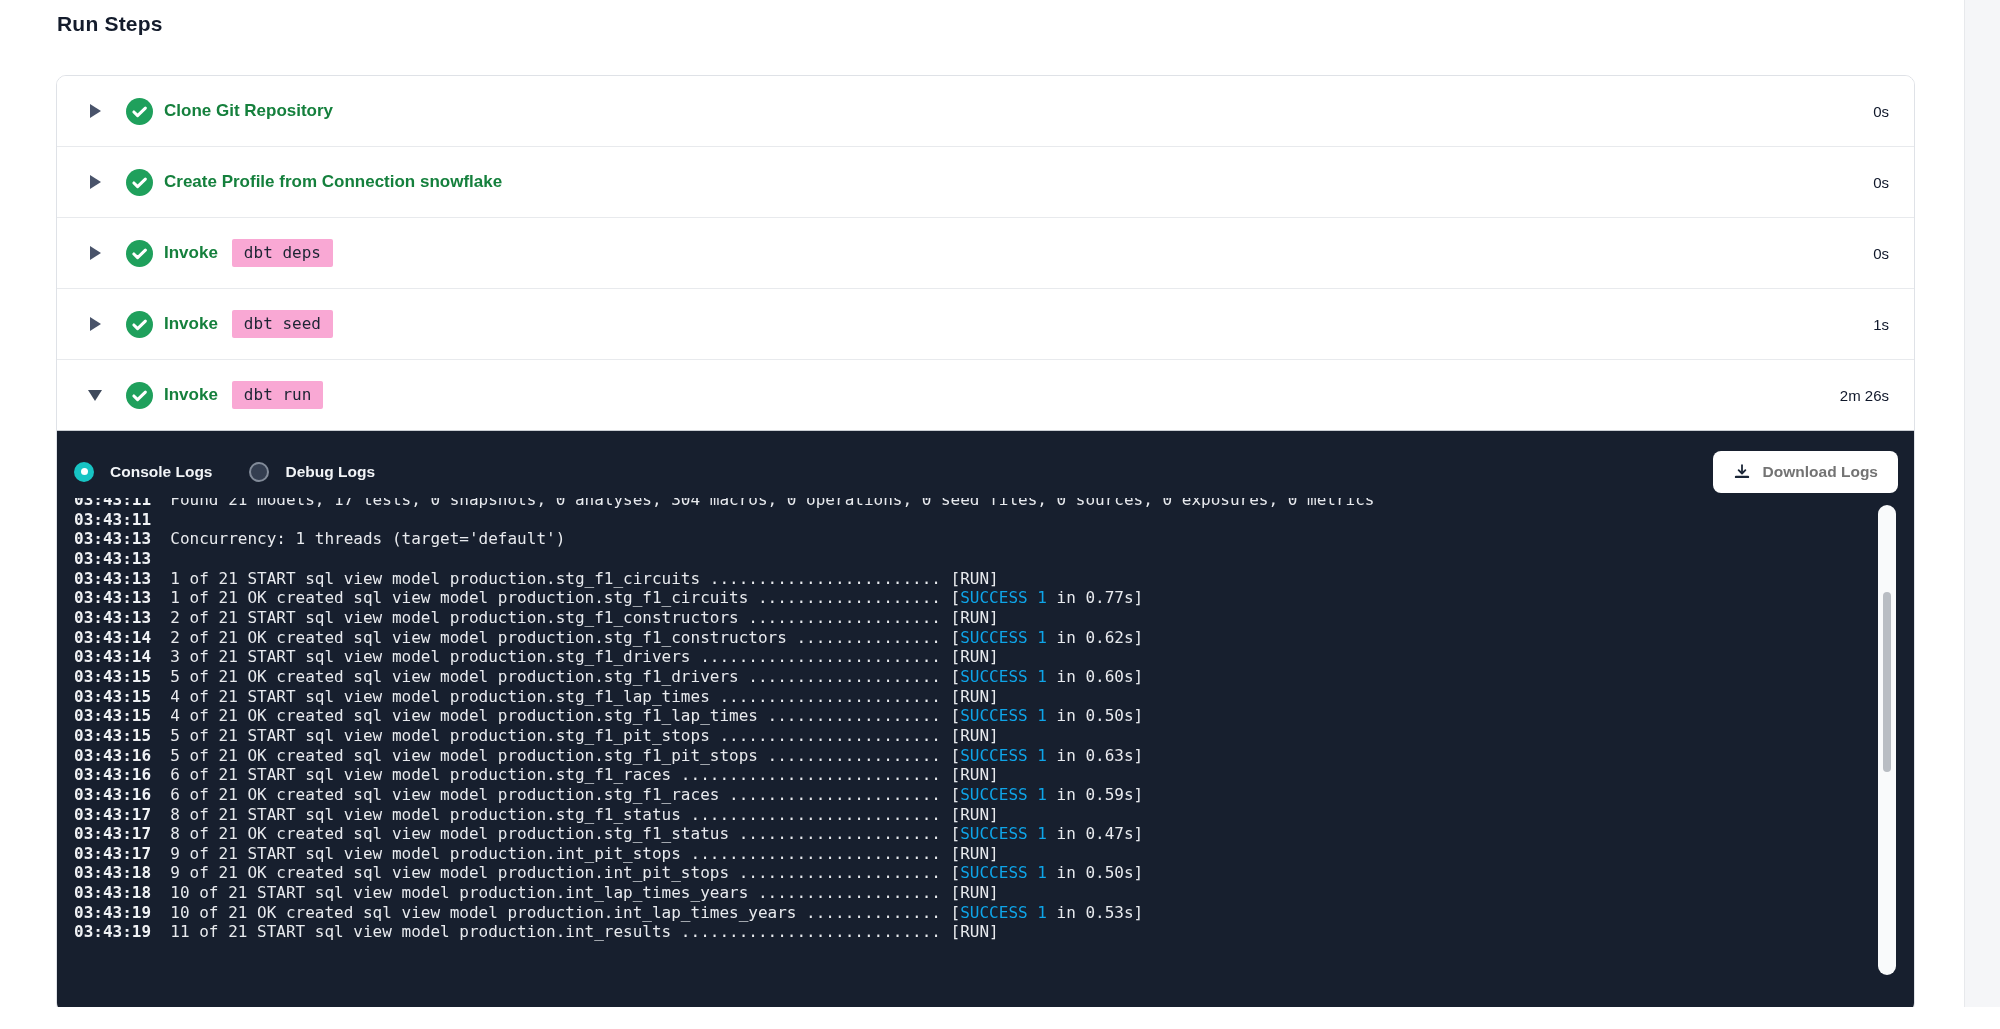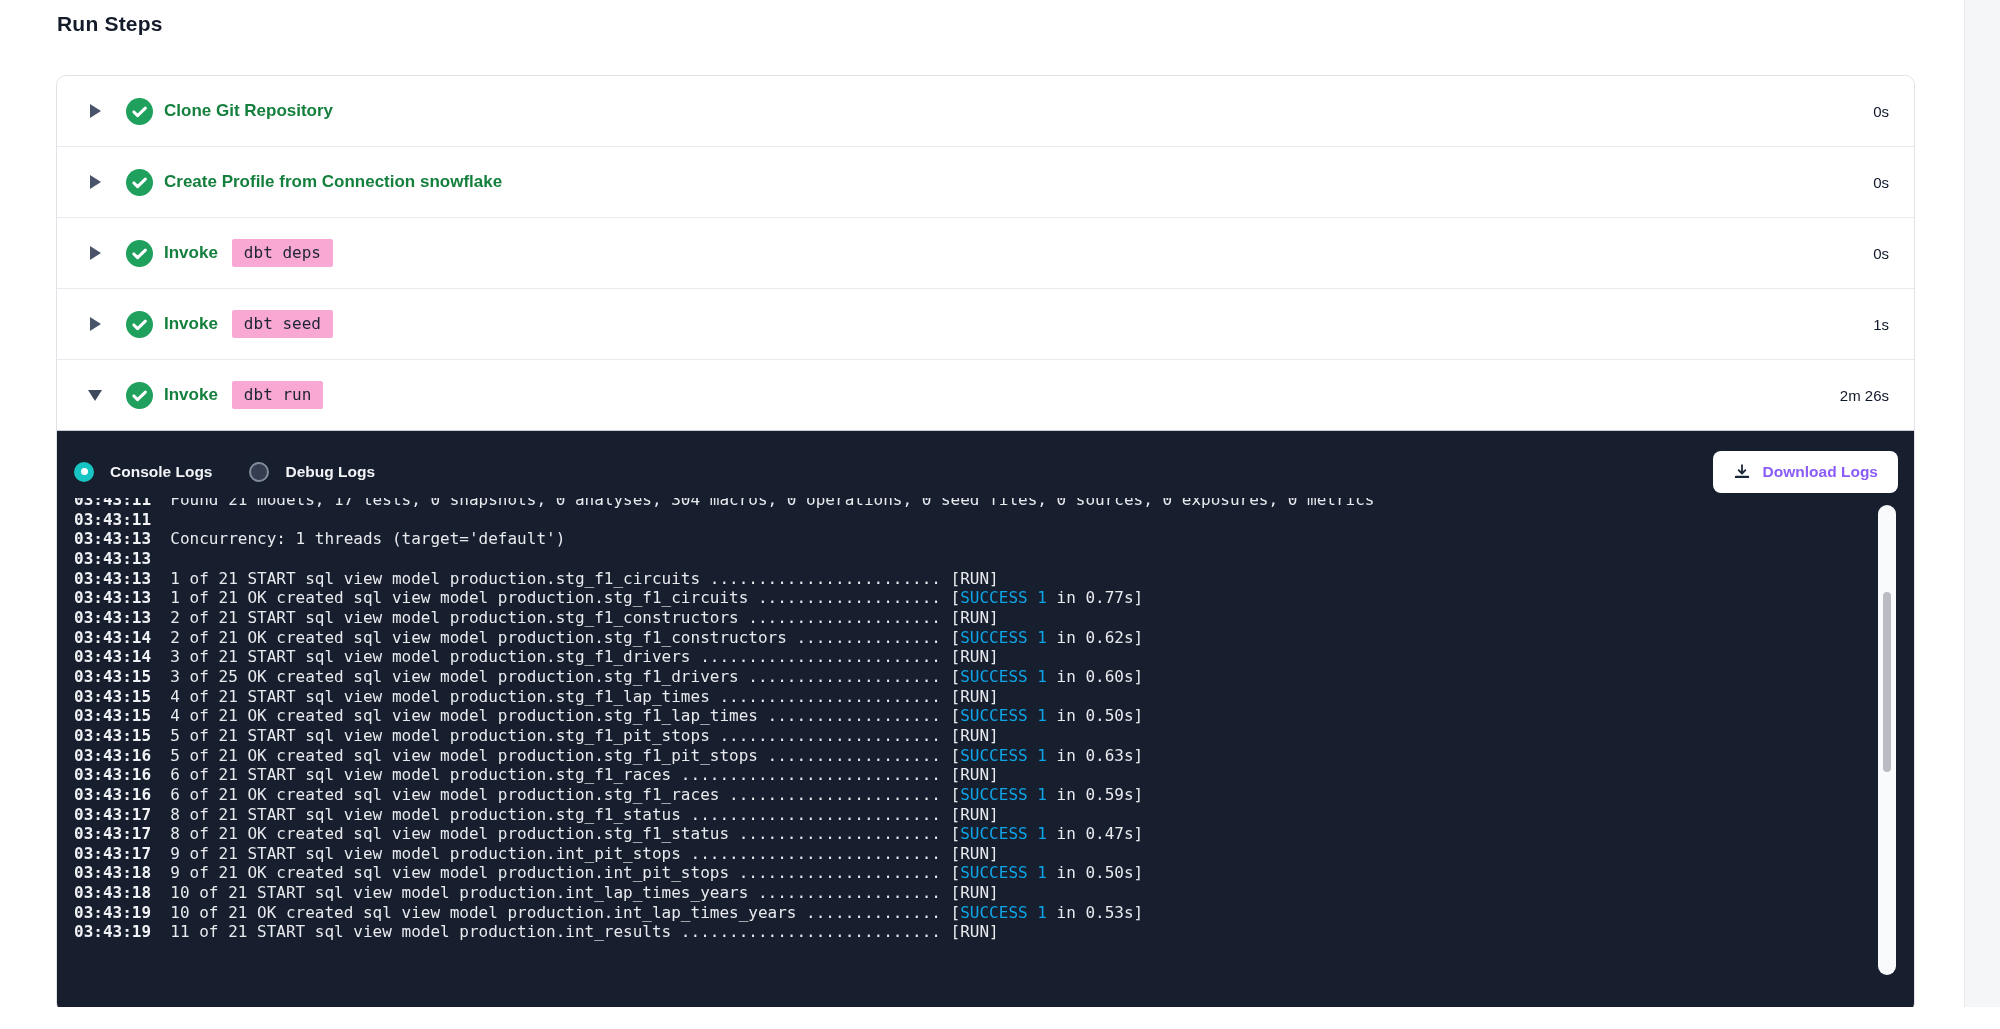--- a/index.html
+++ b/index.html
@@ -25,21 +25,21 @@
 
   .log-panel { position:relative; width:100%; height:582px; background:#171f2e; }
   .panel-header { position:absolute; left:0; right:0; top:0; height:67px; display:flex; align-items:center; padding:14px 16px 0 17px; }
   .radio-item { display:flex; align-items:center; margin-right:37px; cursor:pointer; }
   .radio-outer { width:20px; height:20px; border-radius:50%; display:flex; align-items:center; justify-content:center; }
   .radio-on  { background:#17c4c4; }
   .radio-on .radio-dot { width:7px; height:7px; border-radius:50%; background:#ffffff; }
   .radio-off { background:#343e50; border:2px solid #828b99; }
   .radio-label { margin-left:16px; font-size:15.5px; font-weight:700; color:#f2f4f7; }
 
-  .dl-btn { margin-left:auto; display:flex; align-items:center; gap:12px; background:#ffffff; color:#8b5cf6;
+  .dl-btn { margin-left:auto; display:flex; align-items:center; gap:12px; background:#ffffff; color:#737373;
     border:none; border-radius:8px; padding:12px 20px; font-family:"Liberation Sans", sans-serif;
     font-size:15.5px; font-weight:700; cursor:pointer; }
 
   .log-viewport { position:absolute; left:17px; right:60px; top:67px; height:502px; overflow:hidden; }
   .log-scroll { margin-top:-8px; }
   .log-line { font-family:"DejaVu Sans Mono", monospace; font-size:16px; line-height:19.65px;
     color:#e8eaee; white-space:pre; }
   .log-line .ts { font-weight:700; color:#f0f2f5; }
   .log-line .ok { color:#0ea5e9; }
 
@@ -159,21 +159,21 @@
         <div class="log-scroll" id="log-lines">
             <div class="log-line"><span class="ts">03:43:11  </span><span>Found 21 models, 17 tests, 0 snapshots, 0 analyses, 304 macros, 0 operations, 0 seed files, 0 sources, 0 exposures, 0 metrics</span></div>
             <div class="log-line"><span class="ts">03:43:11  </span><span></span></div>
             <div class="log-line"><span class="ts">03:43:13  </span><span>Concurrency: 1 threads (target='default')</span></div>
             <div class="log-line"><span class="ts">03:43:13  </span><span></span></div>
             <div class="log-line"><span class="ts">03:43:13  </span><span>1 of 21 START sql view model production.stg_f1_circuits ........................ [RUN]</span></div>
             <div class="log-line"><span class="ts">03:43:13  </span><span>1 of 21 OK created sql view model production.stg_f1_circuits ................... [</span><span class="ok">SUCCESS 1</span><span> in 0.77s]</span></div>
             <div class="log-line"><span class="ts">03:43:13  </span><span>2 of 21 START sql view model production.stg_f1_constructors .................... [RUN]</span></div>
             <div class="log-line"><span class="ts">03:43:14  </span><span>2 of 21 OK created sql view model production.stg_f1_constructors ............... [</span><span class="ok">SUCCESS 1</span><span> in 0.62s]</span></div>
             <div class="log-line"><span class="ts">03:43:14  </span><span>3 of 21 START sql view model production.stg_f1_drivers ......................... [RUN]</span></div>
-            <div class="log-line"><span class="ts">03:43:15  </span><span>3 of 25 OK created sql view model production.stg_f1_drivers .................... [</span><span class="ok">SUCCESS 1</span><span> in 0.60s]</span></div>
+            <div class="log-line"><span class="ts">03:43:15  </span><span>5 of 21 OK created sql view model production.stg_f1_drivers .................... [</span><span class="ok">SUCCESS 1</span><span> in 0.60s]</span></div>
             <div class="log-line"><span class="ts">03:43:15  </span><span>4 of 21 START sql view model production.stg_f1_lap_times ....................... [RUN]</span></div>
             <div class="log-line"><span class="ts">03:43:15  </span><span>4 of 21 OK created sql view model production.stg_f1_lap_times .................. [</span><span class="ok">SUCCESS 1</span><span> in 0.50s]</span></div>
             <div class="log-line"><span class="ts">03:43:15  </span><span>5 of 21 START sql view model production.stg_f1_pit_stops ....................... [RUN]</span></div>
             <div class="log-line"><span class="ts">03:43:16  </span><span>5 of 21 OK created sql view model production.stg_f1_pit_stops .................. [</span><span class="ok">SUCCESS 1</span><span> in 0.63s]</span></div>
             <div class="log-line"><span class="ts">03:43:16  </span><span>6 of 21 START sql view model production.stg_f1_races ........................... [RUN]</span></div>
             <div class="log-line"><span class="ts">03:43:16  </span><span>6 of 21 OK created sql view model production.stg_f1_races ...................... [</span><span class="ok">SUCCESS 1</span><span> in 0.59s]</span></div>
             <div class="log-line"><span class="ts">03:43:17  </span><span>8 of 21 START sql view model production.stg_f1_status .......................... [RUN]</span></div>
             <div class="log-line"><span class="ts">03:43:17  </span><span>8 of 21 OK created sql view model production.stg_f1_status ..................... [</span><span class="ok">SUCCESS 1</span><span> in 0.47s]</span></div>
             <div class="log-line"><span class="ts">03:43:17  </span><span>9 of 21 START sql view model production.int_pit_stops .......................... [RUN]</span></div>
             <div class="log-line"><span class="ts">03:43:18  </span><span>9 of 21 OK created sql view model production.int_pit_stops ..................... [</span><span class="ok">SUCCESS 1</span><span> in 0.50s]</span></div>

